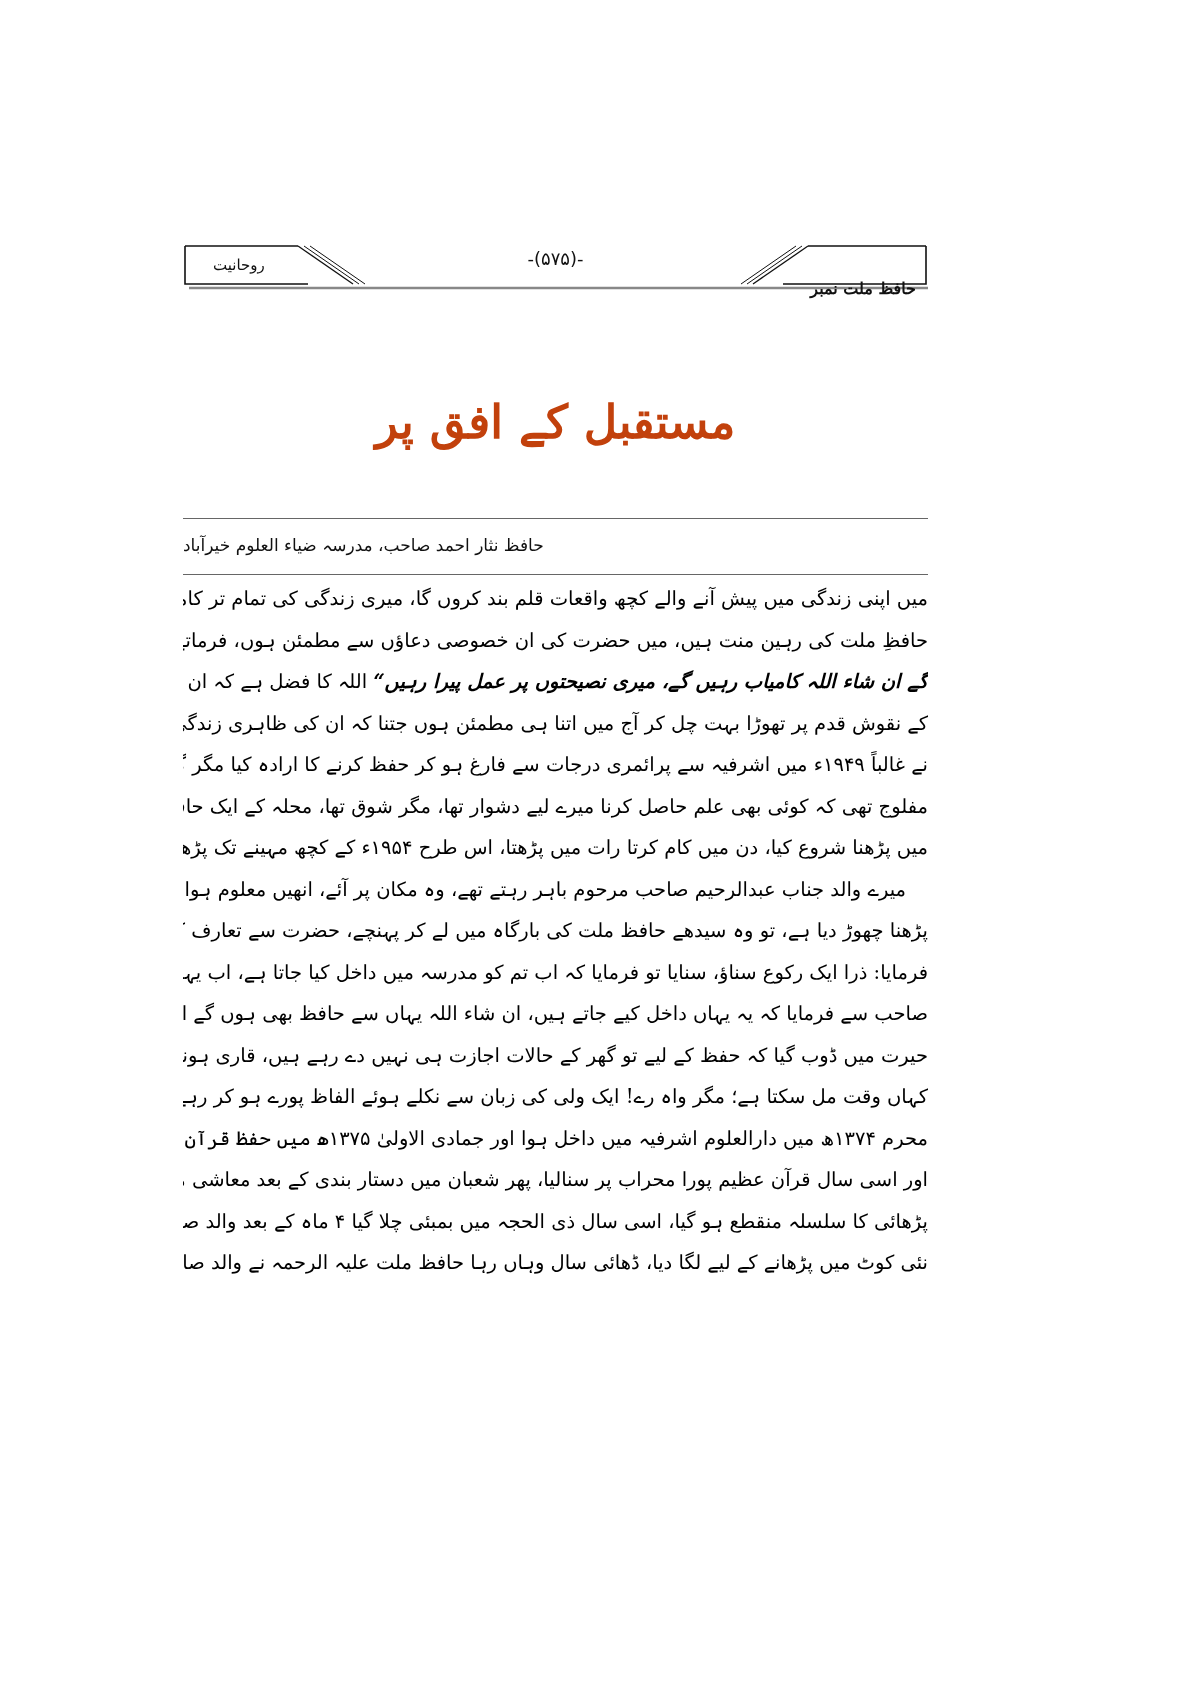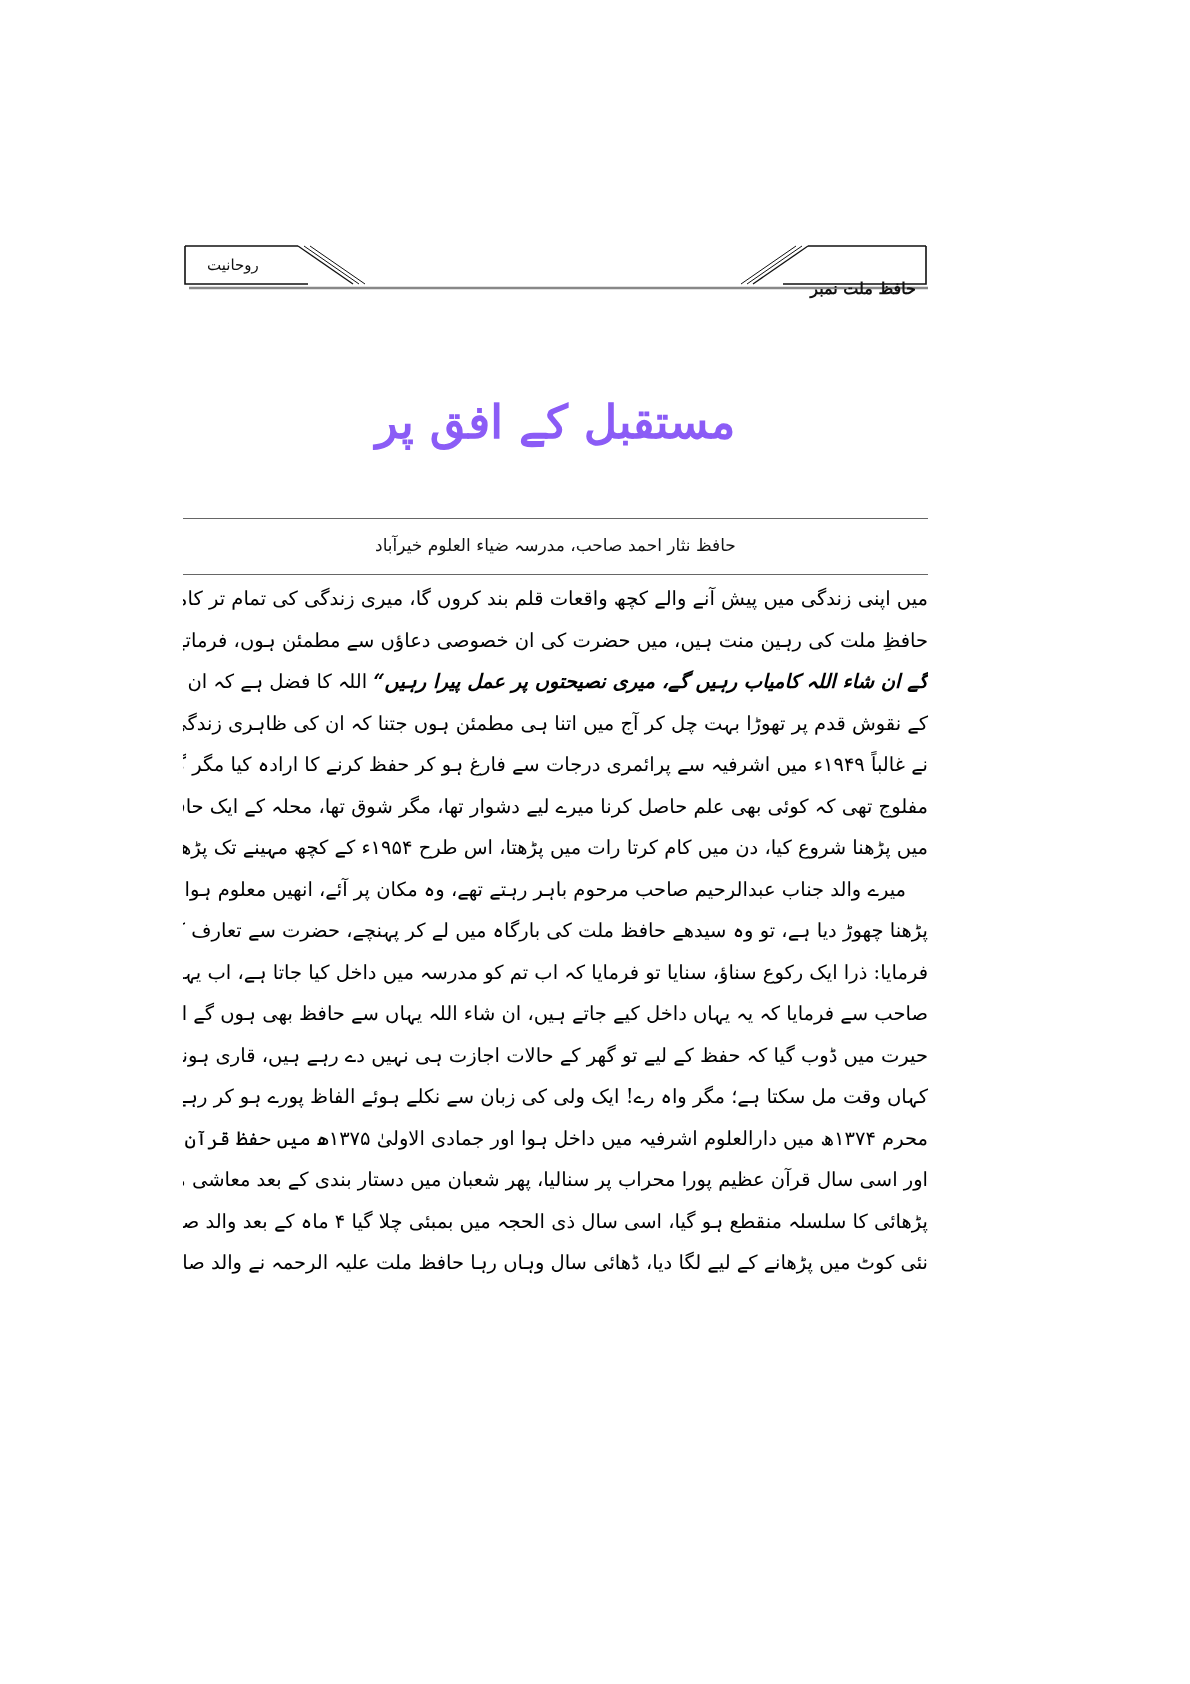--- a/index.html
+++ b/index.html
@@ -3,31 +3,31 @@
 <meta charset="utf-8">
 <style>
   html, body { margin: 0; padding: 0; background: #ffffff; }
   body { width: 1190px; height: 1684px; position: relative; overflow: hidden; }
   .page { position: absolute; left: 0; top: 0; width: 1190px; height: 1684px; background: #fff; }
 
   
   .header { position: absolute; left: 183px; top: 244px; width: 745px; height: 42px; }
   .header svg { position: absolute; left: 0; top: 0; }
   .hdr-text { position: absolute; font-family: "DejaVu Serif", serif; color: #111; direction: rtl; }
-  .hdr-left  { left: 24px; top: 12px; font-size: 15px; }
+  .hdr-left  { left: 30px; top: 12px; font-size: 15px; }
   .hdr-right { right: 12px; top: 10px; font-size: 16px; font-weight: bold; margin-top: 25px; }
   .hdr-page  { left: 0; width: 745px; top: 4px; text-align: center; font-size: 18px; direction: ltr; font-family: "DejaVu Sans", sans-serif; }
 
   
   .title { position: absolute; left: 183px; width: 745px; top: 395px; text-align: center;
-           font-family: "DejaVu Serif", serif; font-size: 46px; font-weight: bold; color: #8b5cf6; direction: rtl; }
+           font-family: "DejaVu Serif", serif; font-size: 46px; font-weight: bold; color: #c2410c; direction: rtl; }
   .rule { position: absolute; left: 183px; width: 745px; height: 1px; background: #666; }
   .rule.r1 { top: 518px; }
   .rule.r2 { top: 574px; }
-  .byline { position: absolute; left: 183px; width: 745px; top: 535px; text-align: center;
+  .byline { position: absolute; left: 183px; width: 745px; top: 535px; text-align: left;
             font-family: "DejaVu Serif", serif; font-size: 17px; color: #111; direction: rtl; }
 
   
   .body { position: absolute; left: 183px; width: 745px; top: 578px; direction: rtl;
           font-family: "DejaVu Serif", serif; font-size: 19.5px; line-height: 41.5px; color: #000;
           text-align: justify; }
   .line { display: block; white-space: nowrap; overflow: hidden; text-align: justify; text-align-last: justify; height: 41.5px; }
   .line.last { text-align-last: right; }
   .line.indent { padding-right: 22px; }
   .bold { font-weight: bold; font-style: italic; }
@@ -48,20 +48,21 @@
 
       <polyline points="743,2 743,40 600,40" fill="none" stroke="#111" stroke-width="1.6"></polyline>
       <line x1="743" y1="2" x2="625" y2="2" stroke="#111" stroke-width="1.6"></line>
       <line x1="625" y1="2" x2="570" y2="40" stroke="#111" stroke-width="1.3"></line>
       <line x1="619" y1="2" x2="564" y2="40" stroke="#111" stroke-width="1"></line>
       <line x1="613" y1="2" x2="558" y2="40" stroke="#111" stroke-width="1"></line>
 
       <line x1="6" y1="44" x2="745" y2="44" stroke="#888" stroke-width="2.5"></line>
     </svg>
     <span class="hdr-text hdr-left">روحانیت</span>
+    <span class="hdr-text hdr-page">-(۵۷۵)-</span>
     <span class="hdr-text hdr-right">حافظ ملت نمبر</span>
   </div>
 
   <div class="title">مستقبل کے افق پر</div>
   <div class="rule r1"></div>
   <div class="byline">حافظ نثار احمد صاحب، مدرسہ ضیاء العلوم خیرآباد</div>
   <div class="rule r2"></div>
 
   <div class="body">
     <span class="line">میں اپنی زندگی میں پیش آنے والے کچھ واقعات قلم بند کروں گا، میری زندگی کی تمام تر کامیابیاں</span>

